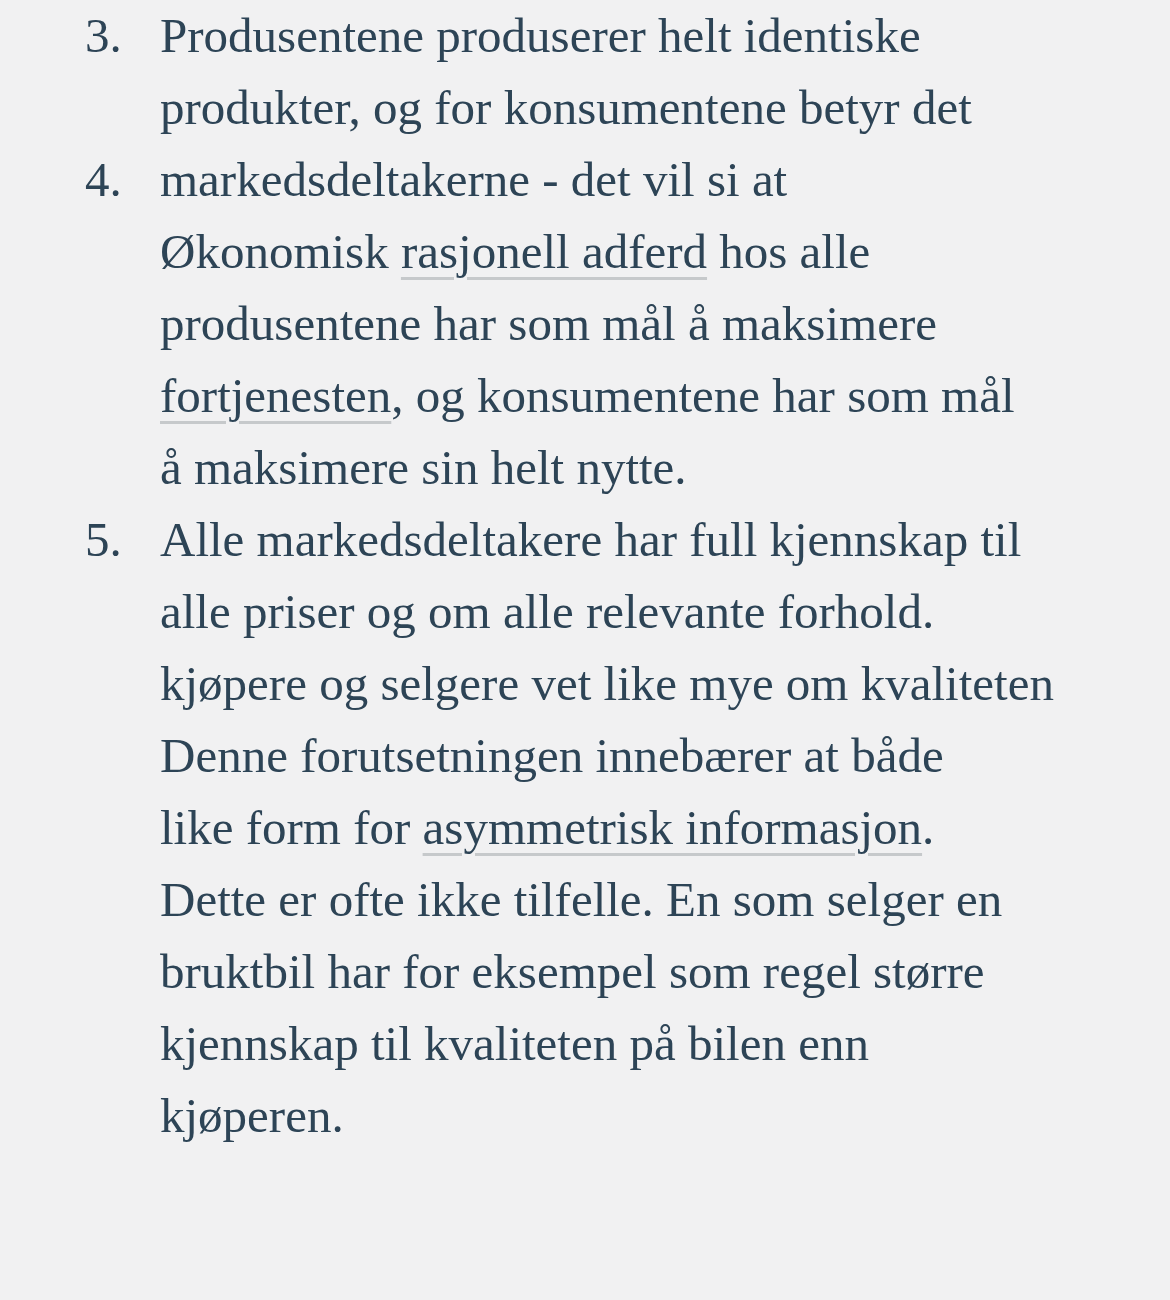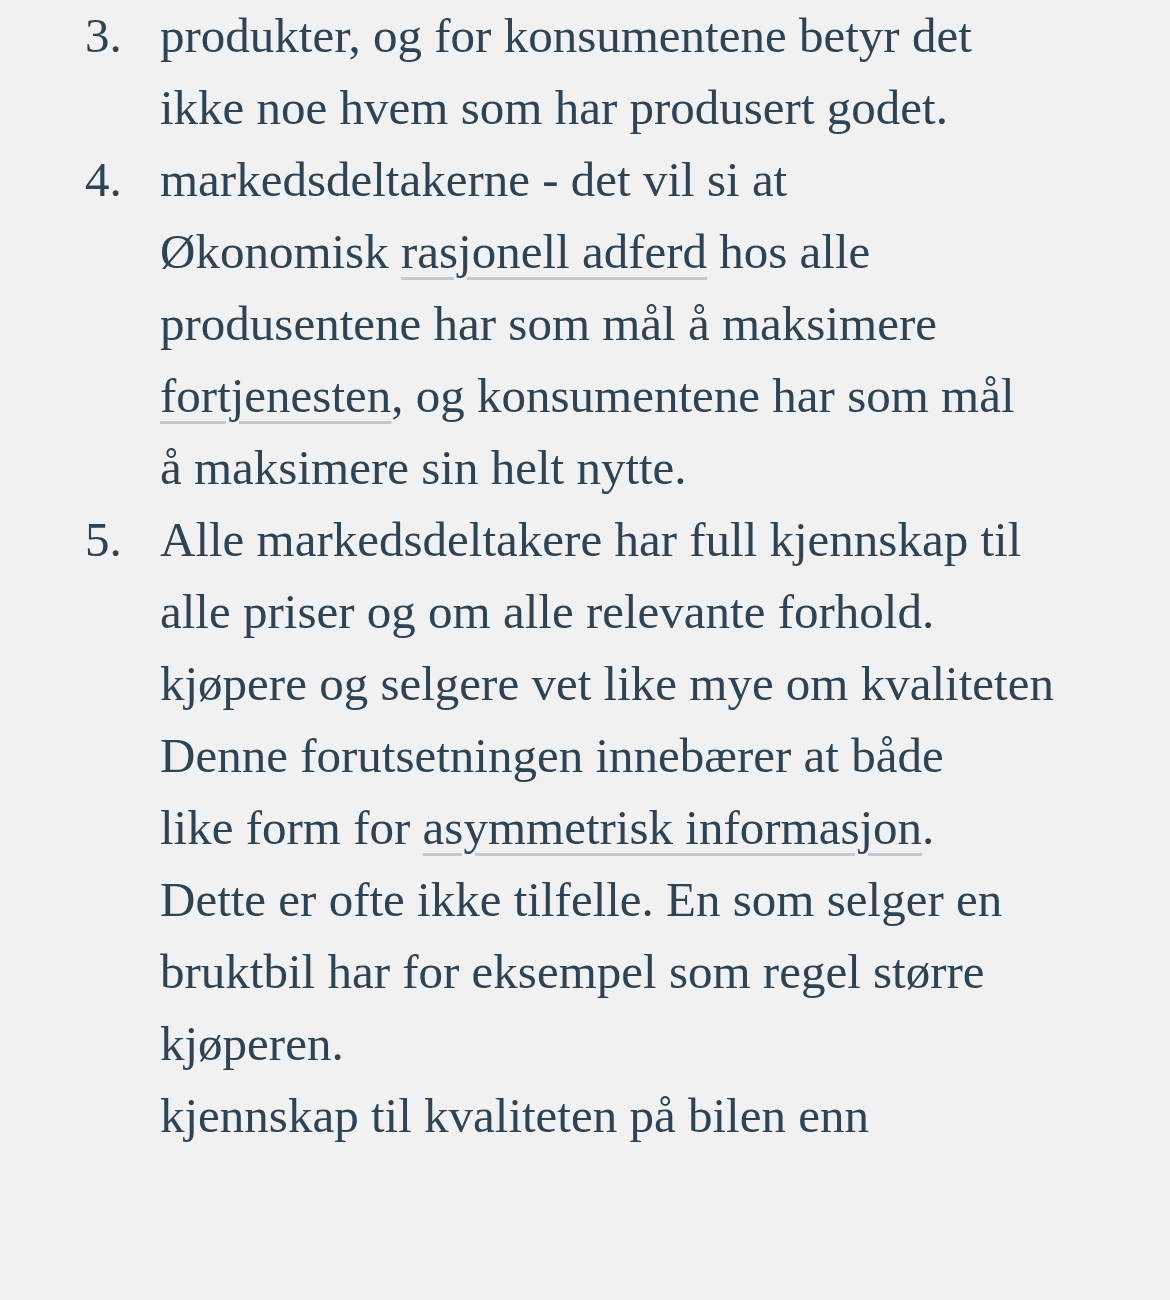--- a/index.html
+++ b/index.html
@@ -54,22 +54,22 @@
   }
 </style>
 </head>
 <body>
 
 <main class="content">
   <ol class="numbered-list">
   <li class="item">
     <span class="num">3.</span>
     <div class="lines">
+          <div class="line"><span>Produsentene produserer helt identiske</span></div>
           <div class="line"><span>produkter, og for konsumentene betyr det</span></div>
-          <div class="line"><span>ikke noe hvem som har produsert godet.</span></div>
         </div>
   </li>
 
   <li class="item">
     <span class="num">4.</span>
     <div class="lines">
           <div class="line"><span>markedsdeltakerne - det vil si at</span></div>
           <div class="line"><span>Økonomisk </span><a class="link">rasjonell adferd</a><span> hos alle</span></div>
           <div class="line"><span>produsentene har som mål å maksimere</span></div>
           <div class="line"><a class="link">fortjenesten</a><span>, og konsumentene har som mål</span></div>
@@ -80,18 +80,18 @@
   <li class="item">
     <span class="num">5.</span>
     <div class="lines">
           <div class="line"><span>Alle markedsdeltakere har full kjennskap til</span></div>
           <div class="line"><span>alle priser og om alle relevante forhold.</span></div>
           <div class="line"><span>kjøpere og selgere vet like mye om kvaliteten</span></div>
           <div class="line"><span>Denne forutsetningen innebærer at både</span></div>
           <div class="line"><span>like form for </span><a class="link">asymmetrisk informasjon</a><span>.</span></div>
           <div class="line"><span>Dette er ofte ikke tilfelle. En som selger en</span></div>
           <div class="line"><span>bruktbil har for eksempel som regel større</span></div>
+          <div class="line"><span>kjennskap til kvaliteten på bilen enn</span></div>
           <div class="line"><span>kjøperen.</span></div>
-          <div class="line"><span>kjennskap til kvaliteten på bilen enn</span></div>
         </div>
   </li>
 </ol>
 </main>
 
 </body></html>

